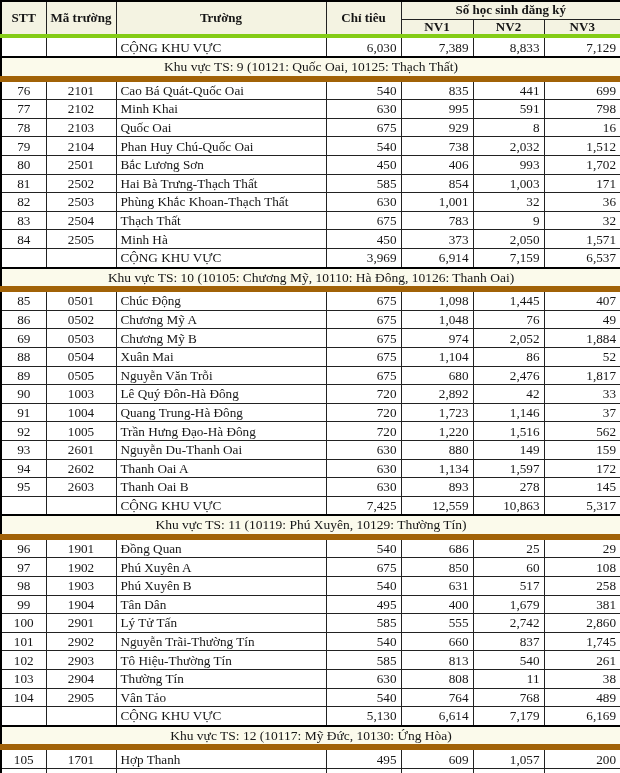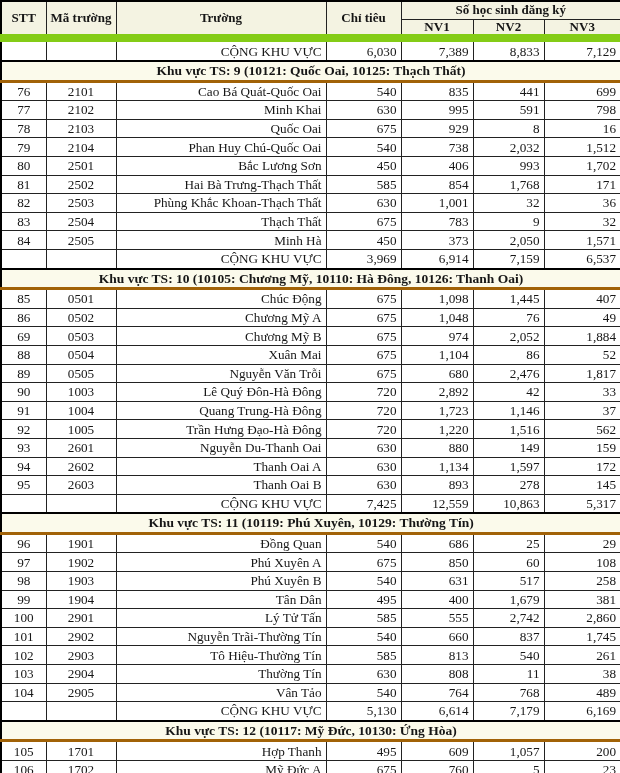--- a/index.html
+++ b/index.html
@@ -17,35 +17,35 @@
     overflow: hidden; white-space: nowrap;
     line-height: 1.15;
   }
   thead th {
     background: #f4f3e2;
     font-weight: bold;
     font-size: 13px;
     text-align: center;
     border-bottom-width: 1px;
   }
-  thead { border-bottom: 8px solid #84cc16; }
+  thead { border-bottom: 4px solid #84cc16; }
   thead tr.h1 { height: 18px; }
   thead tr.h2 { height: 17px; }
   th.wrap { white-space: normal; line-height: 1.05; margin-top: 10px; }
   tbody td { font-size: 13.2px; height: 17.6px; }
   .c-center { text-align: center; }
-  .c-name   { text-align: right; }
+  .c-name   { text-align: left; }
   .c-num    { text-align: right; }
   tr.section td {
     background: #fbfaeb;
-    font-weight: bold;
+    font-weight: normal;
     text-align: center;
     font-size: 13.5px;
     border-top: 2px solid #000;
-    border-bottom: 3px solid #a16207;
+    border-bottom: 6px solid #a16207;
   }
 </style>
 </head>
 <body>
 
 <table class="enroll">
   <colgroup>
     <col style="width:45px">
     <col style="width:70px">
     <col style="width:210px">
@@ -125,21 +125,21 @@
         <td class="c-num">406</td>
         <td class="c-num">993</td>
         <td class="c-num">1,702</td>
       </tr>
       <tr>
         <td class="c-center">81</td>
         <td class="c-center">2502</td>
         <td class="c-name">Hai Bà Trưng-Thạch Thất</td>
         <td class="c-num">585</td>
         <td class="c-num">854</td>
-        <td class="c-num">1,768</td>
+        <td class="c-num">1,003</td>
         <td class="c-num">171</td>
       </tr>
       <tr>
         <td class="c-center">82</td>
         <td class="c-center">2503</td>
         <td class="c-name">Phùng Khắc Khoan-Thạch Thất</td>
         <td class="c-num">630</td>
         <td class="c-num">1,001</td>
         <td class="c-num">32</td>
         <td class="c-num">36</td>

